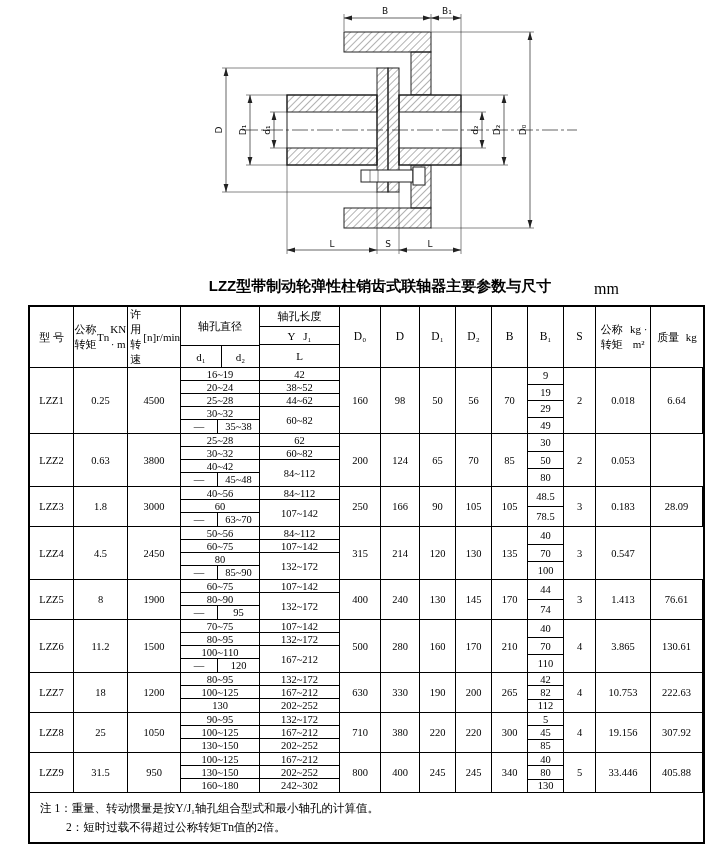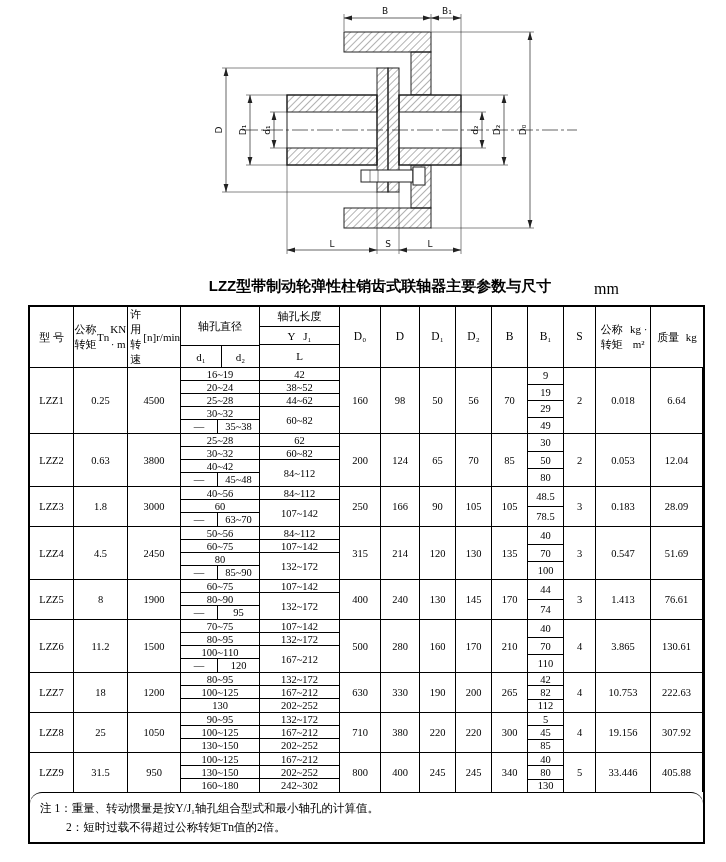--- a/index.html
+++ b/index.html
@@ -39,21 +39,21 @@
   .cell{display:flex;align-items:center;justify-content:center;border-right:1px solid #000;
         font-size:10.5px;text-align:center;}
   .dcol,.lcol,.b1col{display:flex;flex-direction:column;border-right:1px solid #000;}
   .drow{height:13px;display:flex;align-items:center;justify-content:center;font-size:10.5px;}
   .drow.split{padding:0;}
   .dd1{width:36px;height:100%;display:flex;align-items:center;justify-content:center;}
   .dd2{flex:1;height:100%;border-left:1px solid #000;display:flex;align-items:center;justify-content:center;}
   .lcell{display:flex;align-items:center;justify-content:center;font-size:10.5px;}
   .b1cell{flex:1;display:flex;align-items:center;justify-content:center;font-size:10.5px;}
   .bb{border-bottom:1px solid #000;}
-  .notes{border-top:1px solid #000;height:50px;padding:6px 8px 18px 10px;font-size:11.5px;line-height:19px;border-radius:12px;}
+  .notes{border-top:1px solid #000;height:50px;padding:6px 8px 18px 10px;font-size:11.5px;line-height:19px;}
   .note2{padding-left:26px;}
 </style>
 </head>
 <body>
 
 <div class="page">
 
   <svg class="drawing" viewBox="0 0 420 272" width="420" height="272">
     <defs>
       <pattern id="hatch" width="5" height="5" patternUnits="userSpaceOnUse" patternTransform="rotate(45)">
@@ -265,21 +265,20 @@
           <div class="cell w-d1">65</div>
           <div class="cell w-d2">70</div>
           <div class="cell w-b">85</div>
           <div class="b1col w-b1">
             <div class="b1cell bb">30</div>
             <div class="b1cell bb">50</div>
             <div class="b1cell">80</div>
           </div>
           <div class="cell w-s">2</div>
           <div class="cell w-in">0.053</div>
-          <div class="cell w-ms lastcol">12.04</div>
         </div>
         <div class="trow">
           <div class="cell w-model">LZZ3</div>
           <div class="cell w-tn">1.8</div>
           <div class="cell w-n">3000</div>
           <div class="dcol w-d">
             <div class="drow bb">40~56</div>
             <div class="drow bb">60</div>
             <div class="drow split">
               <div class="dd1">—</div>
@@ -326,21 +325,20 @@
           <div class="cell w-d1">120</div>
           <div class="cell w-d2">130</div>
           <div class="cell w-b">135</div>
           <div class="b1col w-b1">
             <div class="b1cell bb">40</div>
             <div class="b1cell bb">70</div>
             <div class="b1cell">100</div>
           </div>
           <div class="cell w-s">3</div>
           <div class="cell w-in">0.547</div>
-          <div class="cell w-ms lastcol">51.69</div>
         </div>
         <div class="trow">
           <div class="cell w-model">LZZ5</div>
           <div class="cell w-tn">8</div>
           <div class="cell w-n">1900</div>
           <div class="dcol w-d">
             <div class="drow bb">60~75</div>
             <div class="drow bb">80~90</div>
             <div class="drow split">
               <div class="dd1">—</div>

